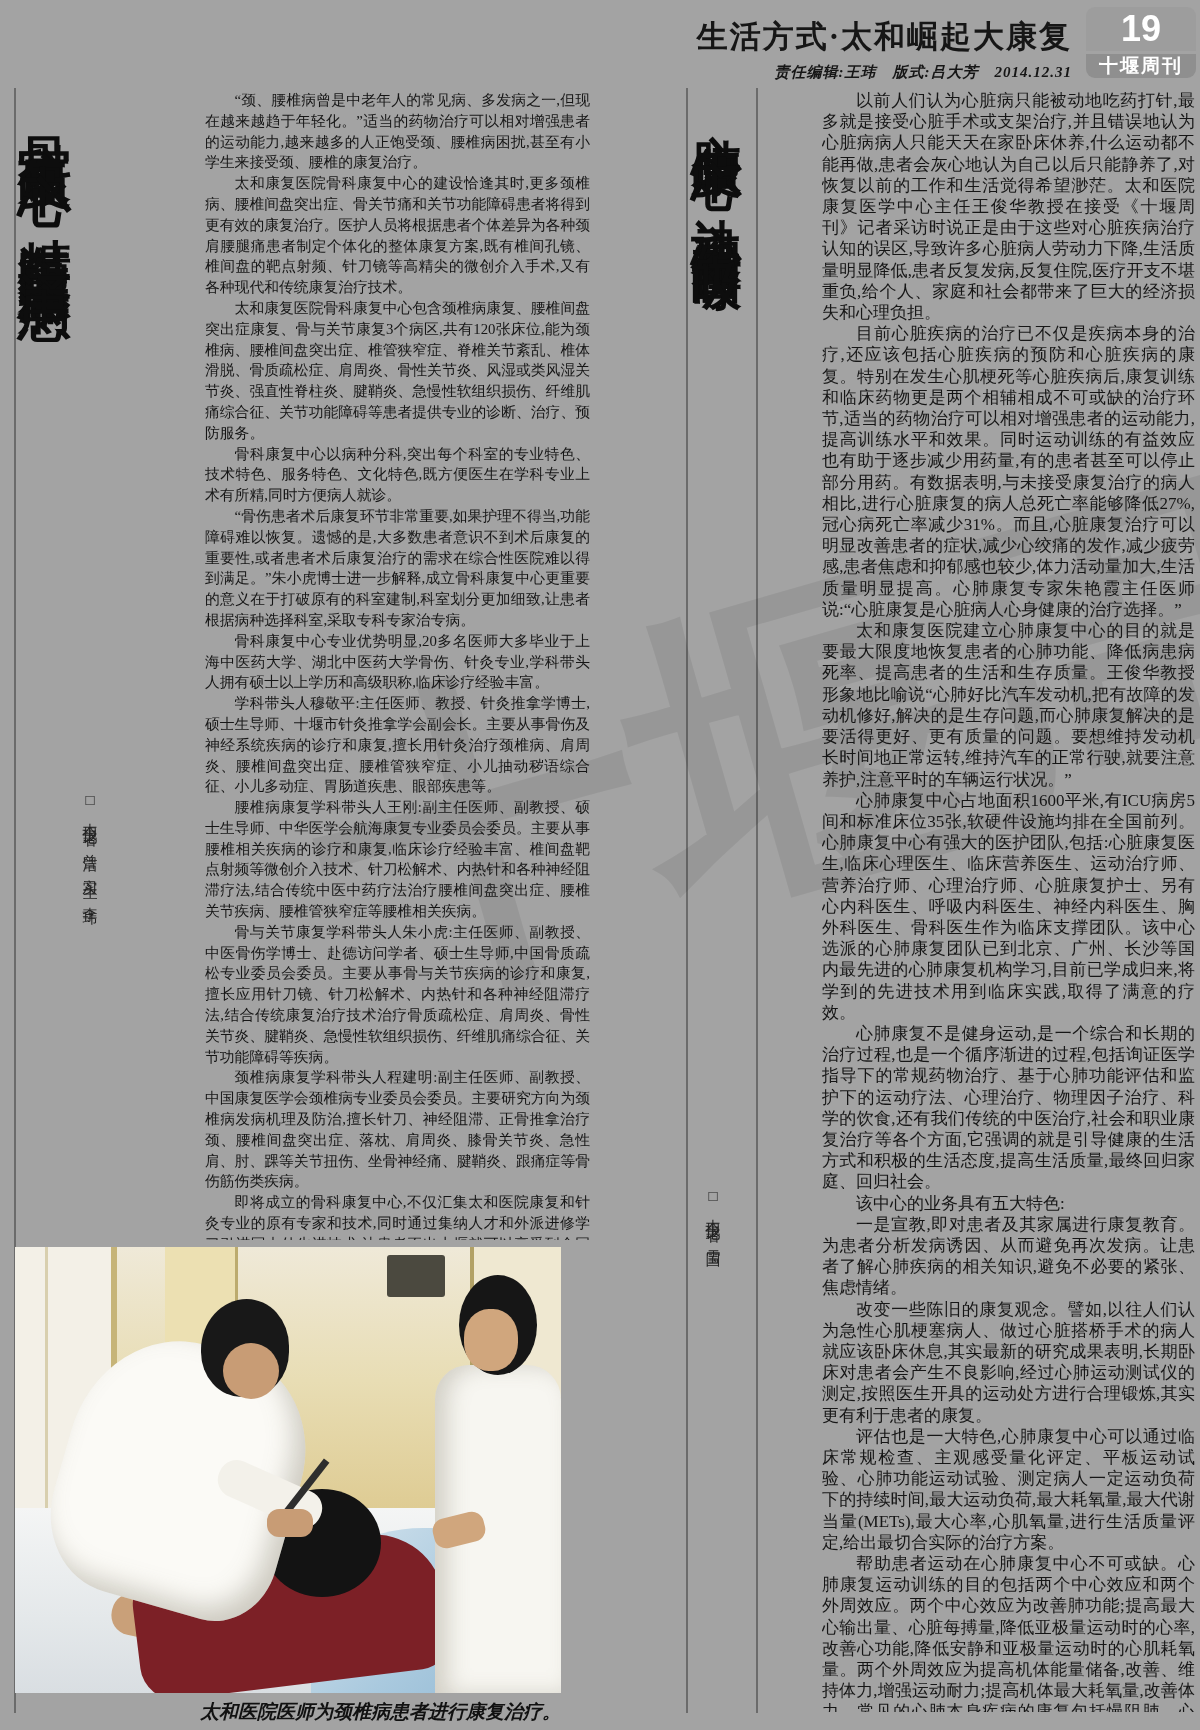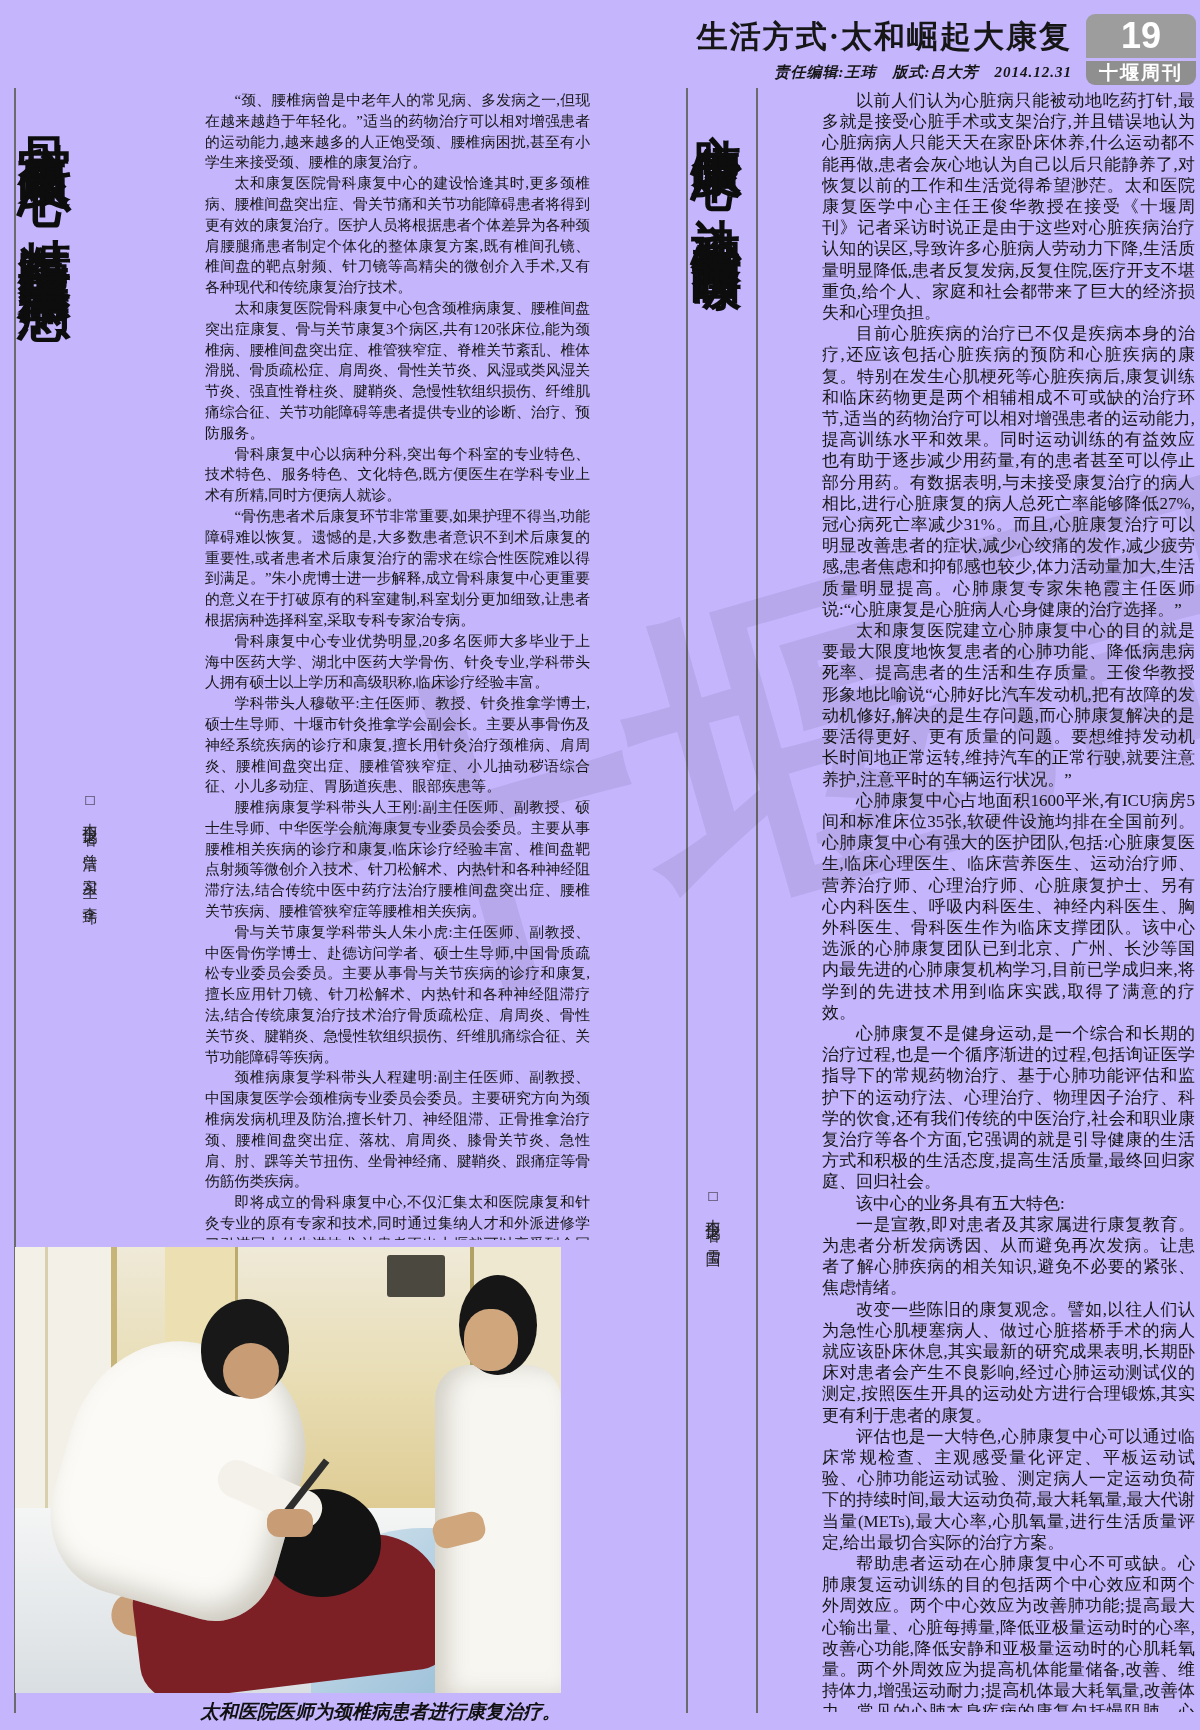--- a/index.html
+++ b/index.html
@@ -1,25 +1,25 @@
 <!DOCTYPE html>
 <html><head>
 <meta charset="utf-8">
 <style>
   html,body{margin:0;padding:0;}
   body{width:1200px;height:1730px;background:#ffffff;overflow:hidden;
        font-family:"Liberation Serif","DejaVu Serif",serif;color:#161616;}
-  .page{position:relative;width:1200px;height:1730px;overflow:hidden;background:#c4b5fd;}
+  .page{position:relative;width:1200px;height:1730px;overflow:hidden;background:#a3a3a3;}
 
   
   .head-right{position:absolute;top:16px;right:128px;text-align:right;z-index:6;}
   .section-title{font-size:31px;font-weight:900;letter-spacing:2px;
                  font-family:"Liberation Serif","DejaVu Serif",serif;}
   .editor-line{margin-top:5px;font-size:15px;font-weight:bold;font-style:italic;letter-spacing:1px;}
-  .page-box{position:absolute;top:7px;right:4px;width:110px;z-index:6;margin-top:7px;}
+  .page-box{position:absolute;top:7px;right:4px;width:110px;z-index:6;}
   .page-num{background:#9d9d9d;color:#ffffff;font-size:36px;font-weight:bold;
             font-family:"Liberation Sans",sans-serif;text-align:center;line-height:44px;
             height:44px;border-radius:9px 9px 0 0;}
   .pub-name{margin-top:3px;background:#8f8f8f;color:#ffffff;font-size:19px;font-weight:900;
             text-align:center;line-height:24px;height:24px;border-radius:0 0 9px 9px;letter-spacing:2px;}
 
   
   .v-rule{position:absolute;top:88px;width:2px;height:1625px;background:#6b6b6b;z-index:1;}
   .v-rule.r1{left:14px;}
   .v-rule.r2{left:686px;}

